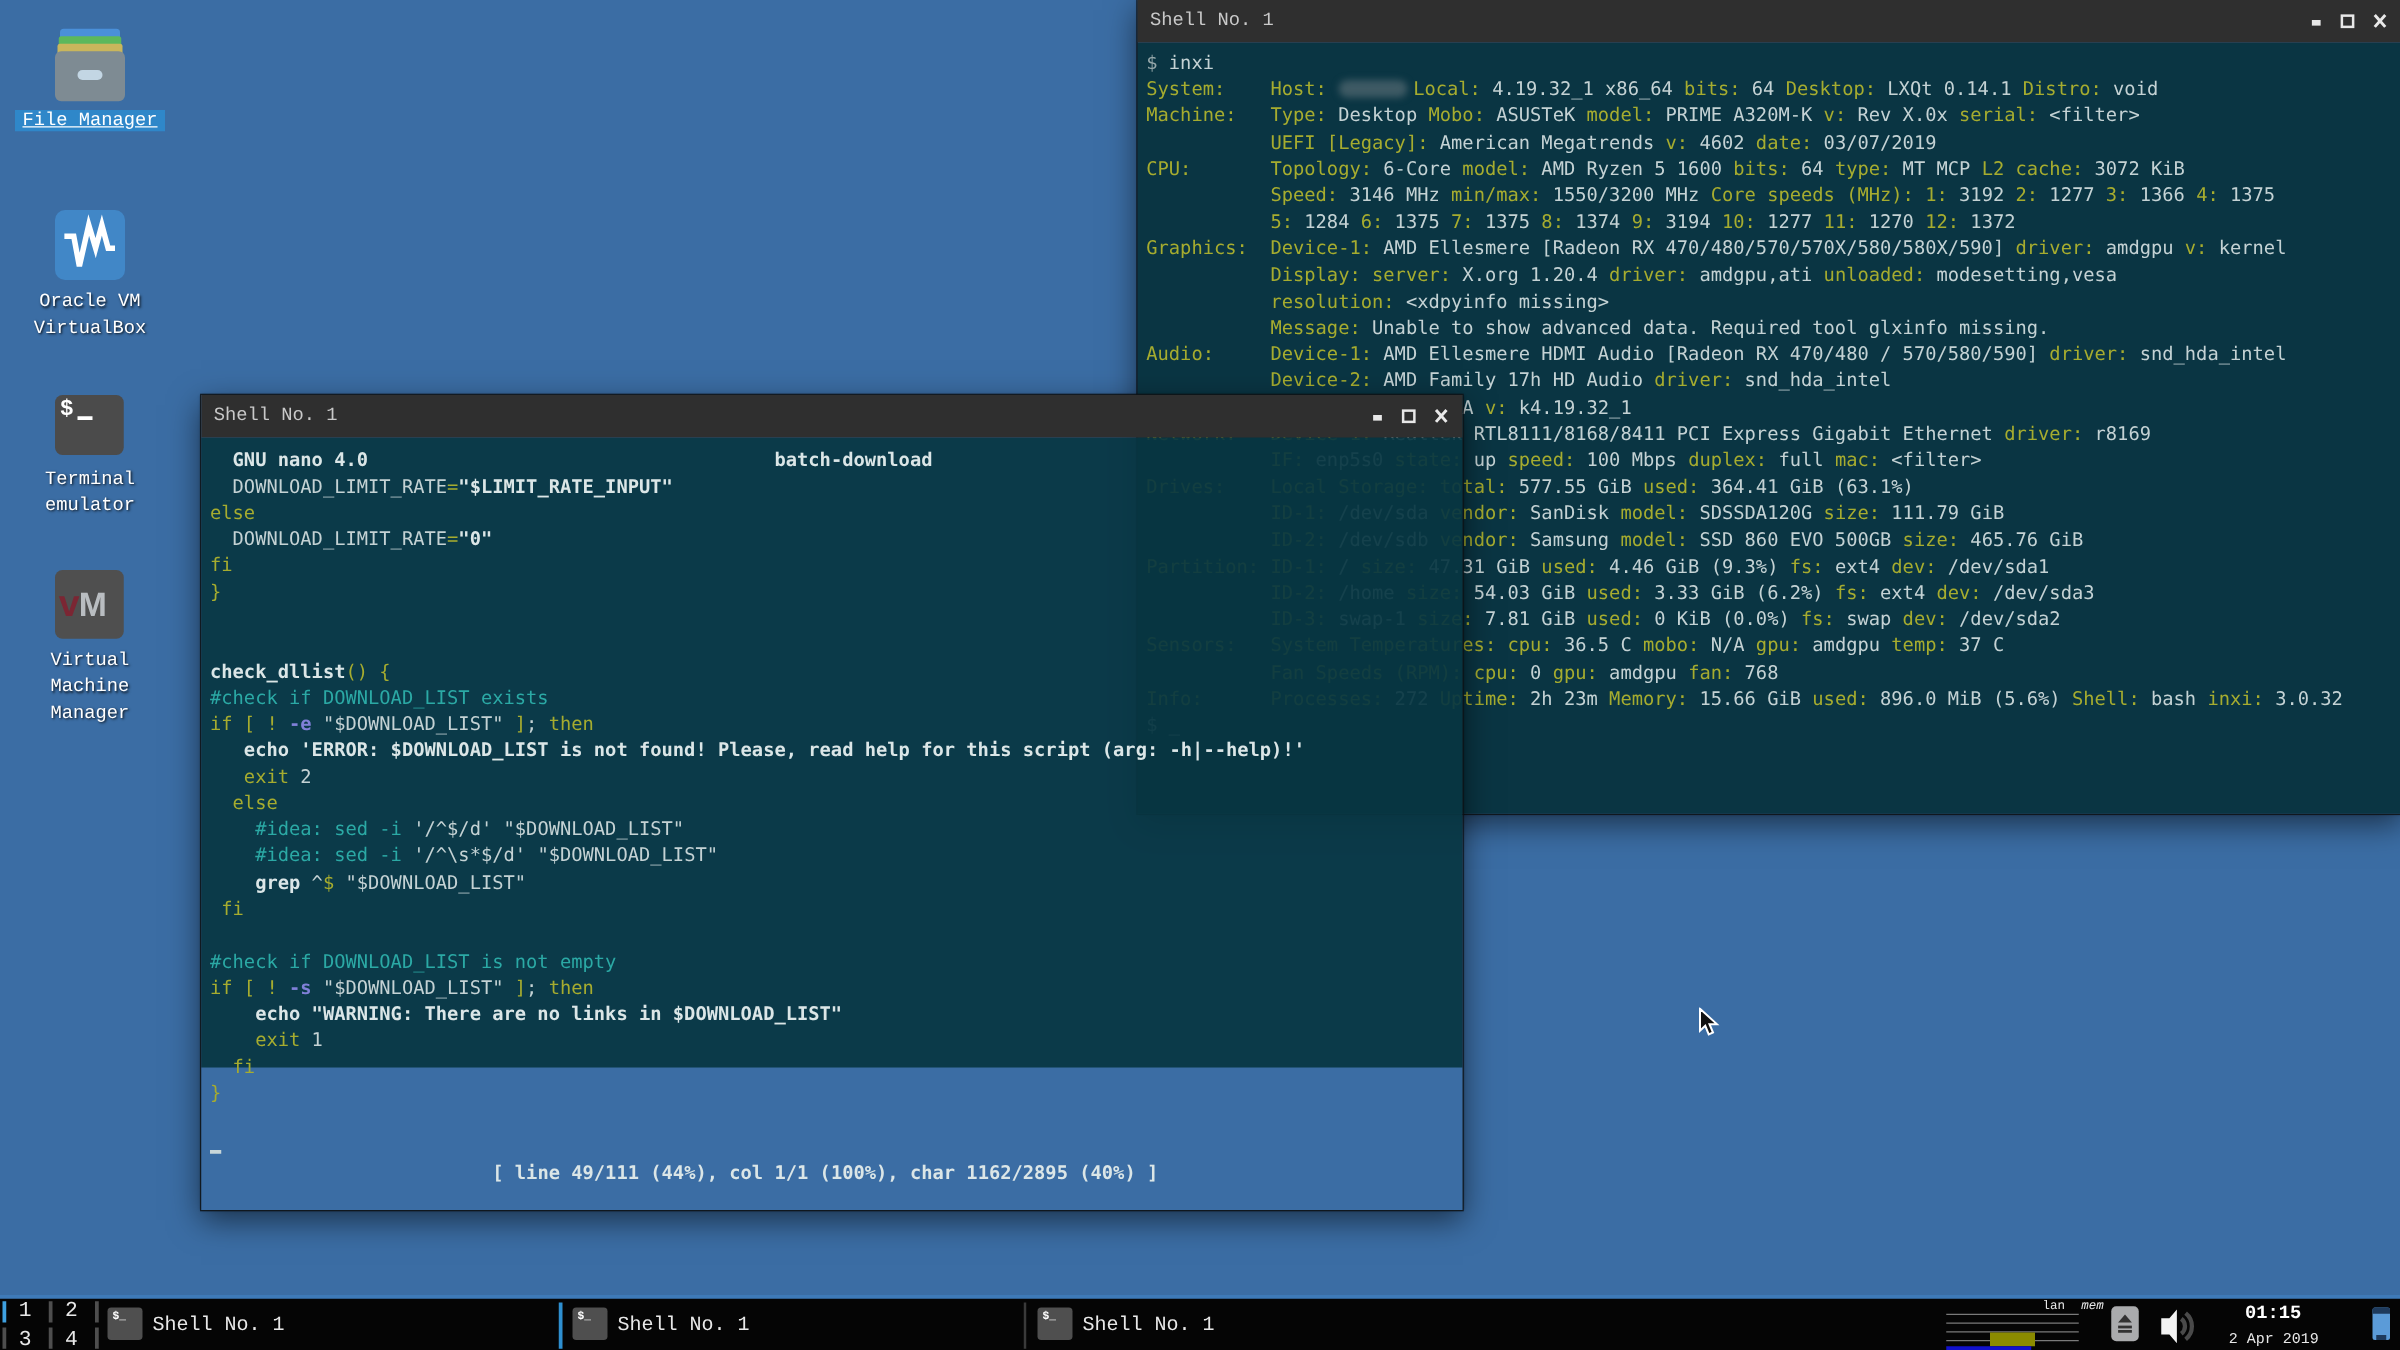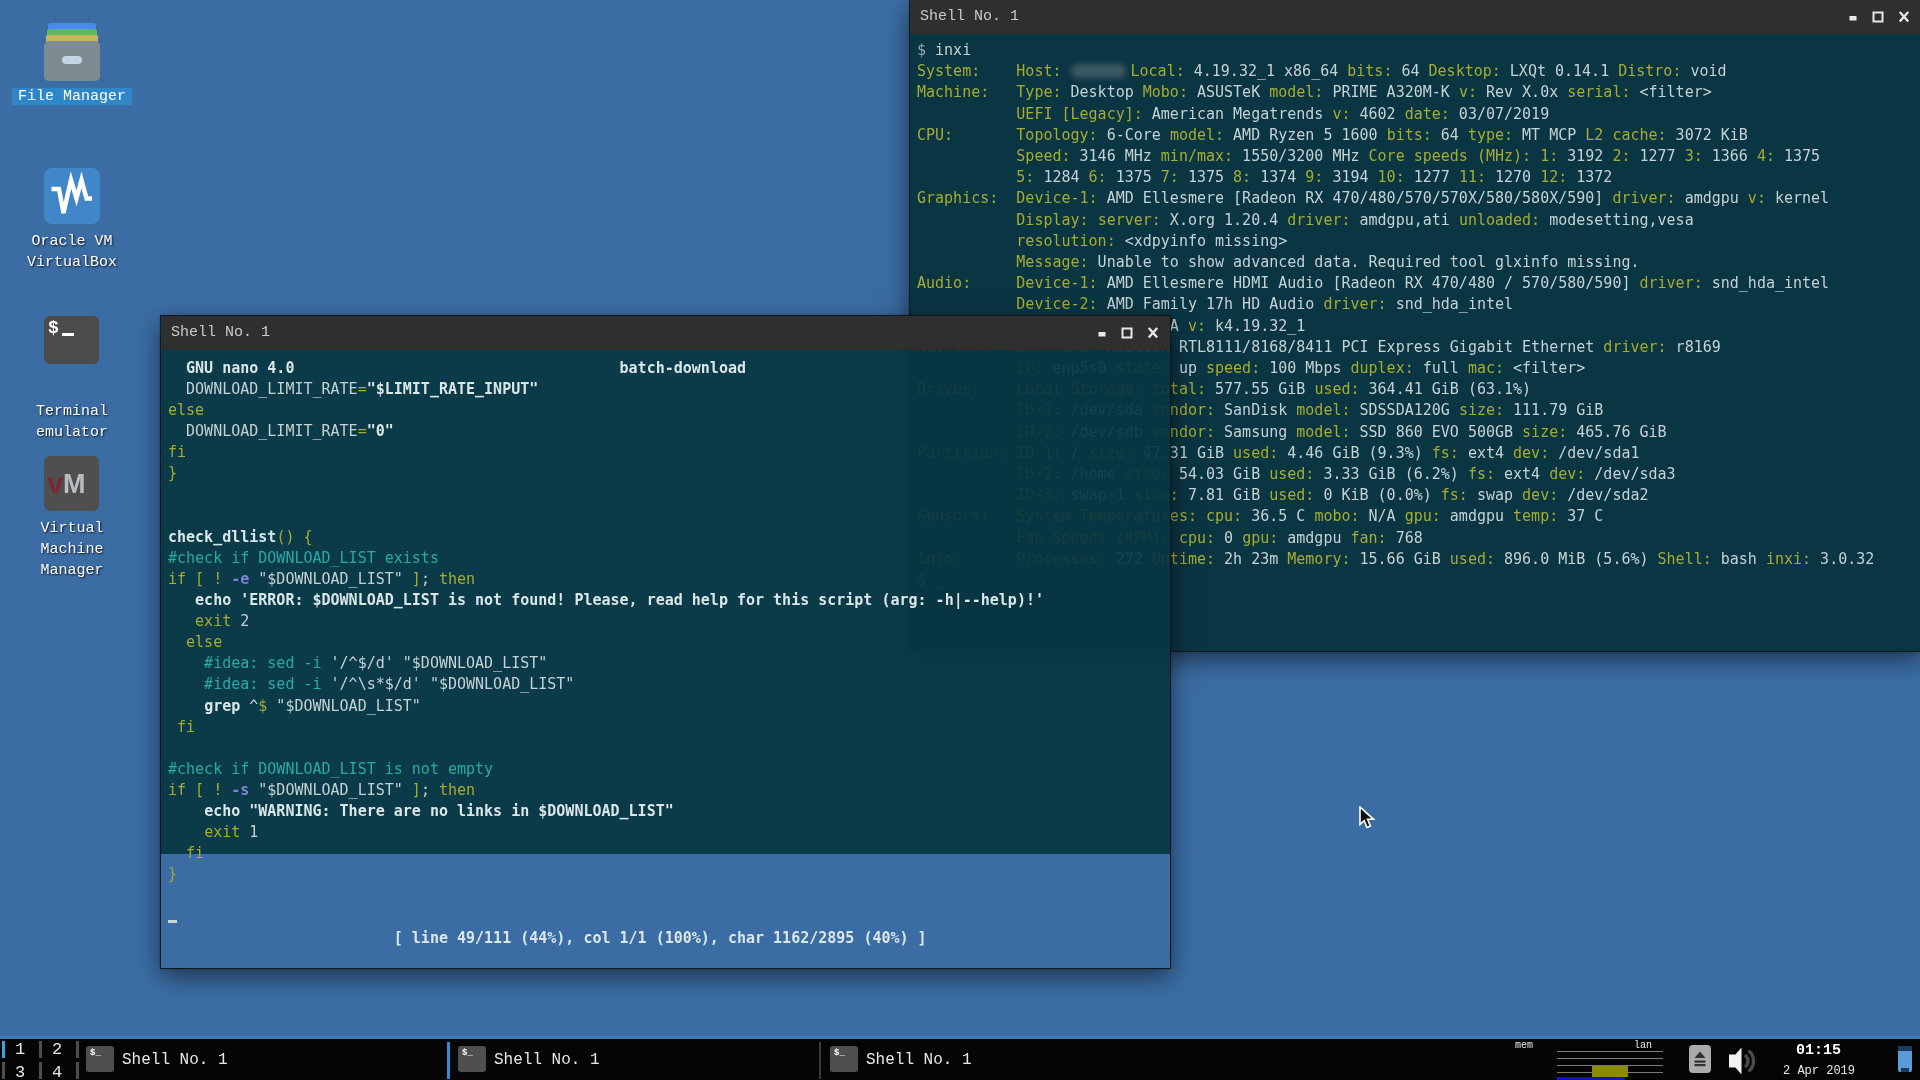--- a/index.html
+++ b/index.html
@@ -42,34 +42,34 @@
 .mini span { position:absolute; left:4px; top:2px; color:#fff; font-size:9px; font-weight:bold; letter-spacing:0; }
 </style>
 </head>
 <body>
 
 <div class="dicon" style="left:48px; top:23px; width:48px; height:9px; background:#4a90d9; border-radius:3px 3px 0 0;"></div>
 <div class="dicon" style="left:47px; top:29px; width:50px; height:8px; background:#5cb85c; border-radius:2px 2px 0 0;"></div>
 <div class="dicon" style="left:46px; top:35px; width:52px; height:8px; background:#c9b65c; border-radius:2px 2px 0 0;"></div>
 <div class="dicon" style="left:44px; top:41px; width:56px; height:40px; background:#7e8b93; border-radius:5px;"></div>
 <div class="dicon" style="left:62px; top:56px; width:20px; height:8px; background:#c3d6e4; border-radius:4px;"></div>
-<div class="dlabel" style="top:86px;"><span style="background:#2f87c9; padding:0 6px; text-shadow:none;">File Manager</span></div>
+<div class="dlabel" style="top:86px;"><span style="background:#2f87c9; padding:0 6px; text-shadow:none;text-decoration:underline;">File Manager</span></div>
 
 <div class="dicon" style="left:44px; top:168px; width:56px; height:56px; background:#4187c7; border-radius:8px;">
 <svg width="56" height="56" viewBox="0 0 56 56" style="position:absolute;left:0;top:0;">
 <polyline points="7.5,21 15,21 19.5,45 27,12 32.5,30.5 37.5,12 42.5,30.5 48,30.5" fill="none" stroke="#ffffff" stroke-width="4.4" stroke-linecap="butt" stroke-linejoin="miter"></polyline>
 </svg>
 </div>
 <div class="dlabel" style="top:231px;">Oracle VM<br>VirtualBox</div>
 
 <div class="dicon" style="left:44px; top:316px; width:55px; height:48px; background:#4b4b4b; border-radius:6px;">
   <span style="position:absolute; left:4px; top:2px; color:#fff; font-size:18px; font-weight:bold;">$</span>
   <div style="position:absolute; left:18px; top:17px; width:12px; height:3px; background:#fff;"></div>
 </div>
-<div class="dlabel" style="top:373px;margin-top:28px;">Terminal<br>emulator</div>
+<div class="dlabel" style="top:373px;">Terminal<br>emulator</div>
 
 <div class="dicon" style="left:44px; top:456px; width:55px; height:55px; background:#4f4f4f; border-radius:6px;">
   <svg width="55" height="55" style="position:absolute;left:0;top:0;">
     <text x="3" y="37" font-family="Liberation Sans, sans-serif" font-weight="bold" font-size="30" fill="#7b2633">v</text>
     <text x="19" y="37" font-family="Liberation Sans, sans-serif" font-weight="bold" font-size="27" fill="#b9bdc1">M</text>
   </svg>
 </div>
 <div class="dlabel" style="top:518px;">Virtual<br>Machine<br>Manager</div>
 
 <div class="win" id="backwin">
@@ -186,21 +186,21 @@
       <span>$_</span>
     </div>
   <span class="tasktext" style="left:494px; top:12px;">Shell No. 1</span>
   <div class="sep" style="left:819px; top:3px; width:2px; height:37px; background:#3a3a3a;"></div>
   <div class="mini" style="left:830px;">
       <span>$_</span>
     </div>
   <span class="tasktext" style="left:866px; top:12px;">Shell No. 1</span>
 
   <span class="tasktext" style="left:1564px; top:1px; font-size:10px;margin-top:42px;">cpu</span>
-  <span class="tasktext" style="left:1515px; top:1px; font-size:10px;">mem</span>
+  <span class="tasktext" style="left:1665px; top:1px; font-size:10px;font-style:italic;">mem</span>
   <span class="tasktext" style="left:1634px; top:1px; font-size:10px;">lan</span>
   <div style="position:absolute; left:1557px; top:12px; width:106px; height:1px; background:#7a7a7a;"></div>
   <div style="position:absolute; left:1557px; top:19px; width:106px; height:1px; background:#7a7a7a;"></div>
   <div style="position:absolute; left:1557px; top:26px; width:106px; height:1px; background:#7a7a7a;"></div>
   <div style="position:absolute; left:1557px; top:33px; width:106px; height:1px; background:#7a7a7a;"></div>
   <div style="position:absolute; left:1592px; top:27px; width:36px; height:11px; background:#8b8b00;"></div>
   <div style="position:absolute; left:1557px; top:38px; width:68px; height:3px; background:#1111cc;"></div>
 
   <div style="position:absolute; left:1689px; top:6px; width:22px; height:28px; background:#aaabad; border-radius:4px;">
     <svg width="22" height="28" style="position:absolute;left:0;top:0;">

